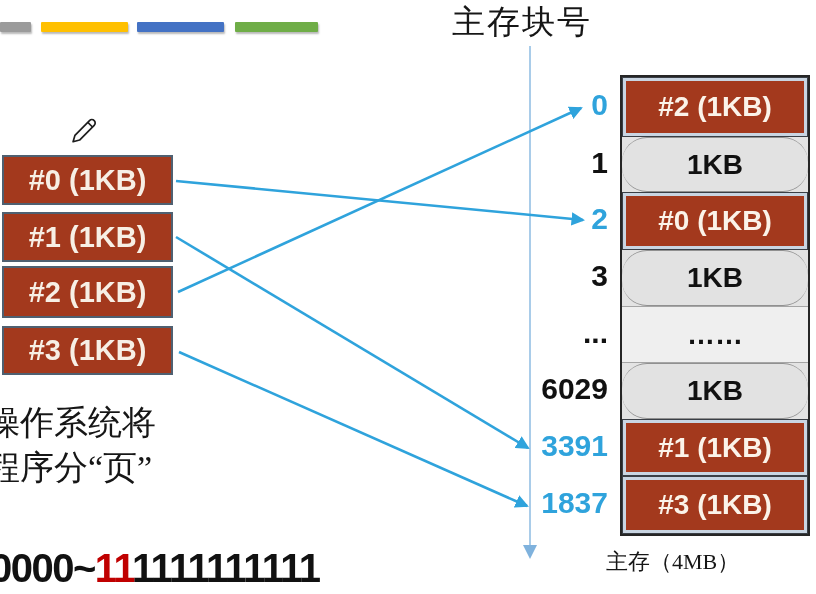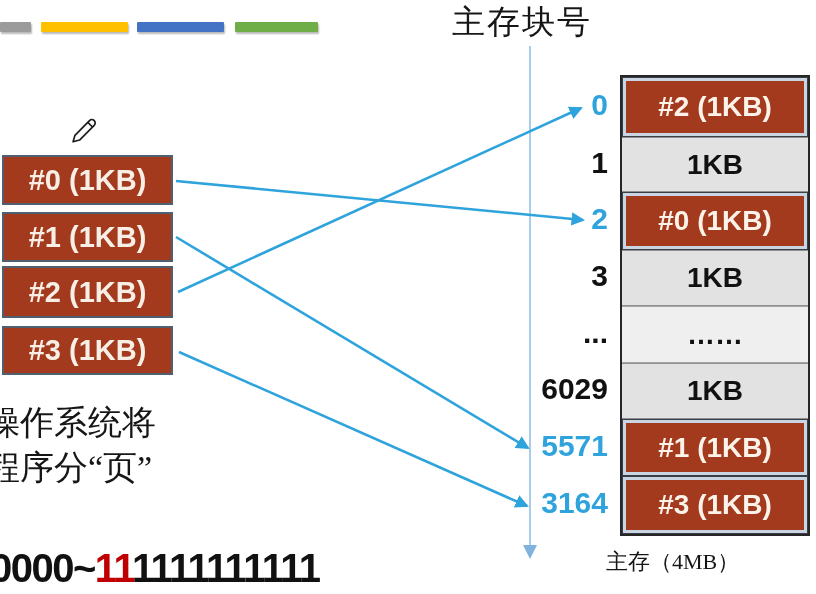--- a/index.html
+++ b/index.html
@@ -46,21 +46,21 @@
   
   .mem-table{
     position:absolute;left:620px;top:75px;width:186px;
     display:flex;flex-direction:column;border:2px solid #262626;
     background:#E3E3E3;box-sizing:content-box;
   }
   .mrow{
     display:flex;align-items:center;justify-content:center;
     font-size:28px;font-weight:600;box-sizing:border-box;white-space:nowrap;
   }
-  .mrow.free{background:#E2E2E2;color:#111;border-top:1px solid #909090;border-bottom:1px solid #909090;}
+  .mrow.free{background:#E2E2E2;color:#111;border-top:1px solid #909090;border-bottom:1px solid #909090;border-radius:25px;}
   .mrow.ellipsis{background:#EFEFEF;color:#111;border-top:1px solid #a5a5a5;border-bottom:1px solid #a5a5a5;}
   .mrow.page{
     background:#A3391D;color:#FBF3E9;border:1px solid #3a3f46;
     box-shadow:inset 0 0 0 3px #C9D5E2;
   }
   .mem-caption{position:absolute;left:606px;top:547px;font-size:22px;white-space:nowrap;}
 
   .overlay{position:absolute;left:0;top:0;pointer-events:none;}
 </style>
 </head>
@@ -92,22 +92,22 @@
 
   <div class="binary"><span>0000~</span><span class="red">11</span><span>1111111111</span></div>
 
   <div class="blabels">
     <div class="blabel blue" style="height:60px">0</div>
     <div class="blabel" style="height:55px">1</div>
     <div class="blabel blue" style="height:58px">2</div>
     <div class="blabel" style="height:56px">3</div>
     <div class="blabel" style="height:57px">...</div>
     <div class="blabel" style="height:56px">6029</div>
-    <div class="blabel blue" style="height:57px">5571</div>
-    <div class="blabel blue" style="height:58px">3164</div>
+    <div class="blabel blue" style="height:57px">3391</div>
+    <div class="blabel blue" style="height:58px">1837</div>
   </div>
 
   <div class="mem-table">
     <div class="mrow page" style="height:60px">#2 (1KB)</div>
     <div class="mrow free" style="height:55px">1KB</div>
     <div class="mrow page" style="height:58px">#0 (1KB)</div>
     <div class="mrow free" style="height:56px">1KB</div>
     <div class="mrow ellipsis" style="height:57px">……</div>
     <div class="mrow free" style="height:56px">1KB</div>
     <div class="mrow page" style="height:57px">#1 (1KB)</div>

